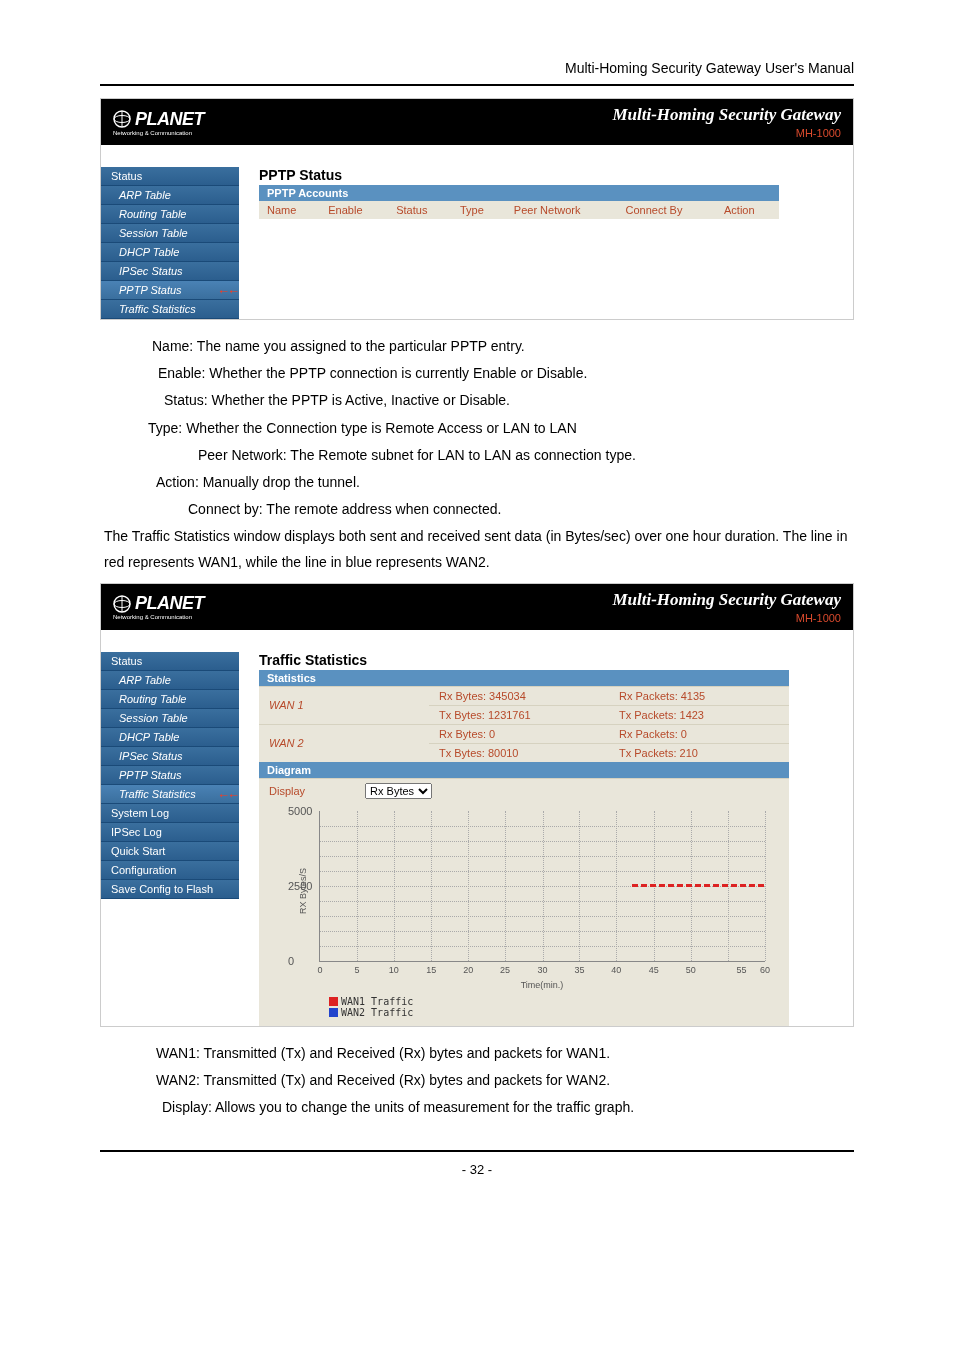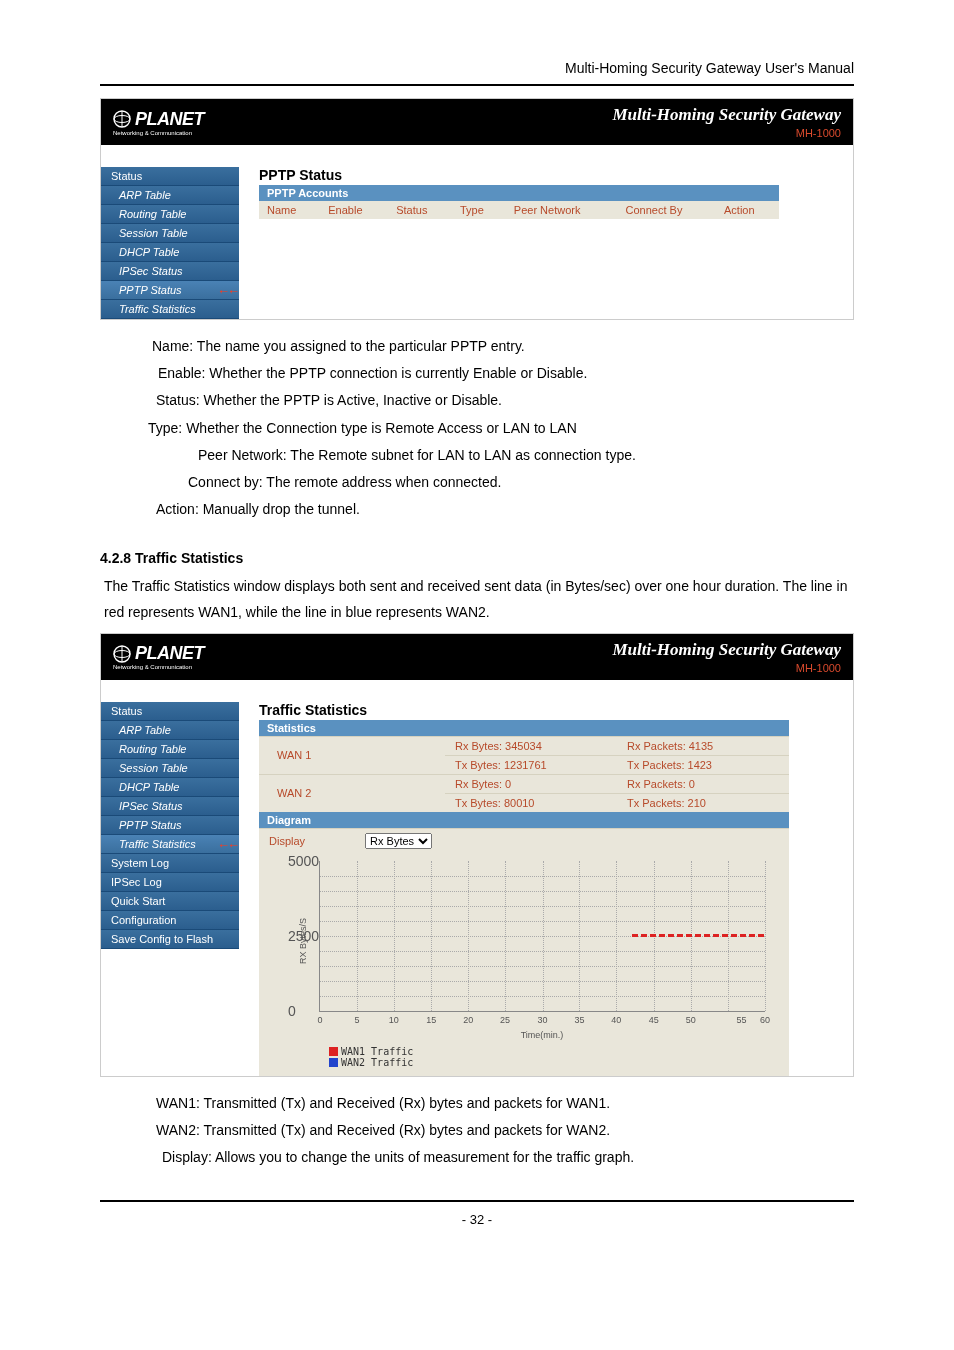--- a/index.html
+++ b/index.html
@@ -23,33 +23,33 @@
   .side-item { background: linear-gradient(#3a6f9e, #2b5e8e); color: #fff; font-size: 11px; padding: 3px 10px; border-bottom: 1px solid #1a4a78; position: relative; }
   .side-item.lvl2 { padding-left: 18px; font-style: italic; }
   .side-item.sel { background: linear-gradient(#4a82b5, #3a6f9e); }
   .arrows { position: absolute; right: 2px; top: 1px; color: #ff3a1a; font-weight: bold; font-size: 13px; letter-spacing: -3px; }
   .content { flex: 1; padding: 20px 0 0 20px; }
   .panel-title { background: #fff; font-weight: bold; font-size: 14px; padding: 2px 0; }
   .sub-bar { background: #5a91c0; color: #fff; font-size: 11px; font-weight: bold; padding: 2px 8px; }
   .tbl { width: 520px; border-collapse: collapse; font-size: 11px; }
   .tbl th { background: #e9e6da; color: #b74a2a; font-weight: normal; text-align: left; padding: 3px 8px; }
   .stats-row { display: flex; }
-  .stats-left { width: 150px; background: #e9e6da; color: #b74a2a; font-size: 11px; padding: 4px 18px; border-top: 1px solid #d6d2c0; }
+  .stats-left { width: 150px; background: #e9e6da; color: #b74a2a; font-size: 11px; padding: 4px 10px; border-top: 1px solid #d6d2c0; font-style: italic; }
   .stats-right { flex: 1; }
   .stats-val { display: flex; background: #e9e6da; font-size: 11px; color: #b74a2a; border-top: 1px solid #d6d2c0; }
   .stats-val > div { flex: 1; padding: 3px 10px; }
   .diagram-row { background: #e9e6da; color: #b74a2a; font-size: 11px; padding: 4px 10px; display: flex; align-items: center; gap: 60px; border-top: 1px solid #d6d2c0; }
   select { font-size: 11px; }
 
   .chart-box { background: #e9e6da; padding: 8px 24px 8px 40px; }
   .chart-area { position: relative; height: 150px; border-left: 1px solid #888; border-bottom: 1px solid #888; margin-left: 20px; }
   .grid-h { position: absolute; left: 0; right: 0; border-top: 1px dotted #aaa; }
   .grid-v { position: absolute; top: 0; bottom: 0; border-left: 1px dotted #aaa; }
   .ylabel { position: absolute; left: -40px; top: 50%; transform: rotate(-90deg); font-size: 9px; color: #555; }
-  .ytick { position: absolute; left: -32px; font-size: 14px; color: #555; transform: translateY(-50%); }
+  .ytick { position: absolute; left: -32px; font-size: 11px; color: #555; transform: translateY(-50%); }
   .xtick { position: absolute; bottom: -14px; font-size: 9px; color: #555; transform: translateX(-50%); }
   .xlabel-c { text-align: center; font-size: 9px; color: #555; margin-top: 18px; margin-left: 20px; }
   .wan1-line { position: absolute; left: 70%; right: 0; top: 49%; height: 3px; background: repeating-linear-gradient(90deg, #d22, #d22 6px, transparent 6px, transparent 9px); }
   .legend { font-family: monospace; font-size: 10px; color: #333; margin: 6px 0 0 30px; }
   .legend .sw { display: inline-block; width: 9px; height: 9px; margin-right: 3px; vertical-align: middle; }
 
   .body-text { font-size: 14px; line-height: 1.8; margin: 14px 0 0 48px; }
   .body-text p { margin: 0 0 2px; }
   .section-heading { font-weight: bold; font-size: 14px; margin: 28px 0 8px; }
   .intro-text { font-size: 14px; line-height: 1.8; margin-left: 4px; }
@@ -113,28 +113,27 @@
           </tbody>
             </table>
         </div>
       </div>
     </div>
   </div>
 
   <div class="body-text">
     <p style="margin-left:4px;">Name: The name you assigned to the particular PPTP entry.</p>
     <p style="margin-left:10px;">Enable: Whether the PPTP connection is currently Enable or Disable.</p>
-    <p style="margin-left:8px;">Status: Whether the PPTP is Active, Inactive or Disable.</p>
+    <p style="margin-left:16px;">Status: Whether the PPTP is Active, Inactive or Disable.</p>
     <p style="margin-left:0;">Type: Whether the Connection type is Remote Access or LAN to LAN</p>
     <p style="margin-left:50px;">Peer Network: The Remote subnet for LAN to LAN as connection type.</p>
+    <p style="margin-left:8px;">Action: Manually drop the tunnel.</p>
     <p style="margin-left:40px;">Connect by: The remote address when connected.</p>
-    <p style="margin-left:8px;">Action: Manually drop the tunnel.</p>
-  </div>
-
-  <div class="section-heading">4.2.8 Traffic Statistics</div>
+  </div>
+
   <div class="intro-text">The Traffic Statistics window displays both sent and received sent data (in Bytes/sec) over one hour duration. The line in red represents WAN1, while the line in blue represents WAN2.</div>
 
   <div class="router" style="margin-top:8px;">
     <div class="router-top">
       <div>
         <div class="logo">
           <svg width="18" height="18" viewBox="0 0 18 18">
               <circle cx="9" cy="9" r="8" fill="none" stroke="#fff" stroke-width="1.4"></circle>
               <ellipse cx="9" cy="9" rx="8" ry="3.5" fill="none" stroke="#fff" stroke-width="1"></ellipse>
               <line x1="9" y1="1" x2="9" y2="17" stroke="#fff" stroke-width="1"></line>

